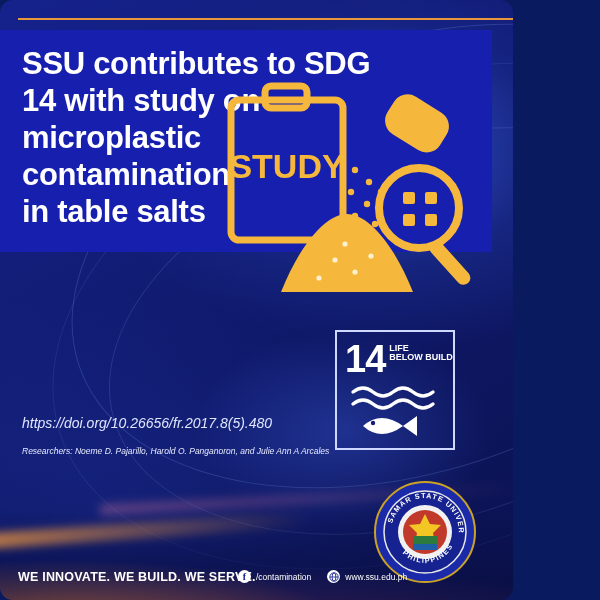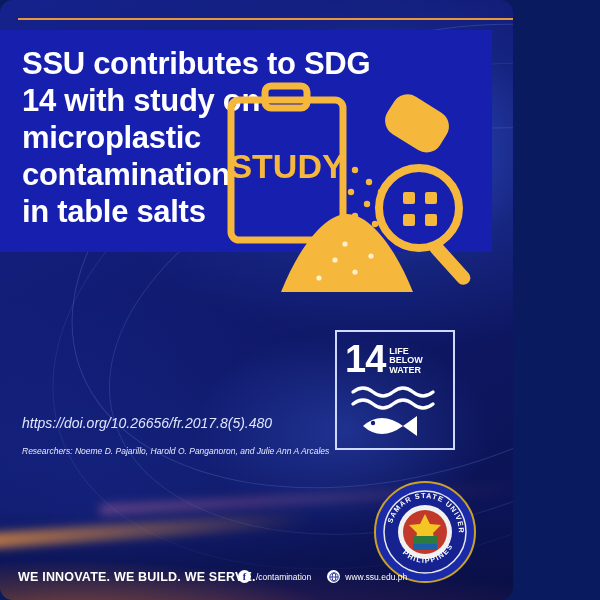--- a/index.html
+++ b/index.html
@@ -147,21 +147,21 @@
   
   .sdg {
     position: absolute;
     right: 58px; top: 330px;
     width: 116px; height: 116px;
     border: 2px solid #cfd8ff;
     z-index: 4;
   }
   .sdg-head {
     display: flex;
-    align-items: center;
+    align-items: flex-start;
     padding: 8px 0 0 8px;
   }
   .sdg-num {
     color: #ffffff;
     font-size: 38px;
     font-weight: bold;
     letter-spacing: -1px;
     line-height: 1;
   }
   .sdg-txt {
@@ -293,21 +293,21 @@
       <rect x="202" y="114" width="12" height="12" rx="2" fill="#f5b83d"></rect>
       <rect x="180" y="136" width="12" height="12" rx="2" fill="#f5b83d"></rect>
       <rect x="202" y="136" width="12" height="12" rx="2" fill="#f5b83d"></rect>
     </g>
   </svg>
 
   <div class="sdg">
     <div class="sdg-head">
       <div class="sdg-num">14</div>
       <div class="sdg-txt">LIFE
-BELOW WATER</div>
+BELOW BUILD</div>
     </div>
     <svg class="sdg-art" width="112" height="62" viewBox="0 0 112 62">
       <path d="M16 12 q10 -8 20 0 q10 8 20 0 q10 -8 20 0 q10 8 20 0" fill="none" stroke="#ffffff" stroke-width="3.4" stroke-linecap="round"></path>
       <path d="M16 24 q10 -8 20 0 q10 8 20 0 q10 -8 20 0 q10 8 20 0" fill="none" stroke="#ffffff" stroke-width="3.4" stroke-linecap="round"></path>
       <g fill="#ffffff">
         <path d="M26 46 q18 -16 40 0 q-22 16 -40 0 z"></path>
         <path d="M66 46 l14 -10 l0 20 z"></path>
         <circle cx="36" cy="43" r="2.2" fill="#121d77"></circle>
       </g>
     </svg>

